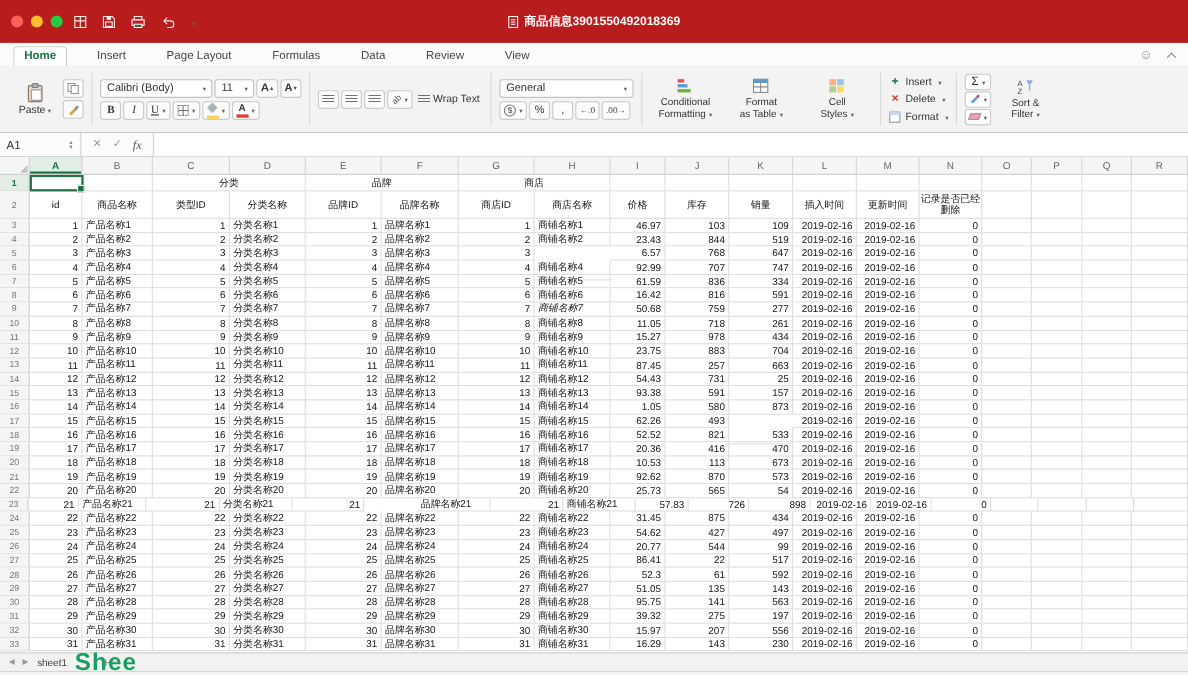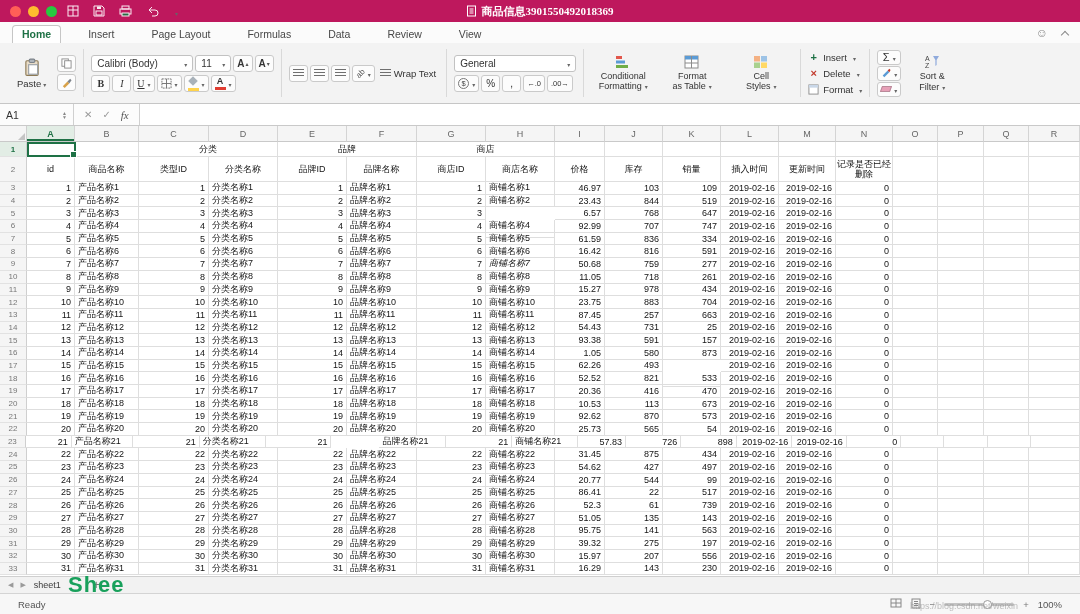--- a/index.html
+++ b/index.html
@@ -5,21 +5,21 @@
   * { box-sizing: border-box; }
   html,body { margin:0; padding:0; }
   body {
     width:1080px; height:614px; overflow:hidden; background:#fff;
     font-family:"Liberation Sans","DejaVu Sans",sans-serif; color:#222;
     cursor:default;
   }
   button { font-family:inherit; margin:0; }
 
   
-  .titlebar { height:22px; background:#be185d; display:flex; align-items:center; padding:0 10px; position:relative;font-family:Liberation Serif, serif; }
+  .titlebar { height:39px; background:#b91c1c; display:flex; align-items:center; padding:0 10px; position:relative; }
   .lights { display:flex; gap:7px; align-items:center; margin-right:10px; }
   .light { width:11px; height:11px; border-radius:50%; display:inline-block; }
   .light.red{ background:#ff5f57; } .light.yellow{ background:#febc2e; } .light.green{ background:#28c840; }
   .tbi { display:flex; align-items:center; gap:14px; opacity:.92; }
   .tbi svg { display:block; }
   .tb-title { position:absolute; left:50%; transform:translateX(-50%); color:#fff; font-size:11px; font-weight:bold; display:flex; align-items:center; gap:5px; white-space:nowrap; }
   .tb-right { margin-left:auto; display:flex; align-items:center; gap:12px; }
   .searchbox { background:rgba(0,0,0,.22); border-radius:4px; height:15px; width:155px; display:flex; align-items:center; padding:0 5px; gap:4px; }
   .searchbox input { background:transparent; border:none; outline:none; color:rgba(255,255,255,.9); font-size:9.5px; width:100%; font-family:inherit; }
   .searchbox input::placeholder { color:rgba(255,255,255,.6); }
@@ -1030,21 +1030,21 @@
           <div class="gc r" style="width: 48px;">26</div>
           <div class="gc l" style="width: 64px;">产品名称26</div>
           <div class="gc r" style="width: 70px;">26</div>
           <div class="gc l" style="width: 69px;">分类名称26</div>
           <div class="gc r" style="width: 69px;">26</div>
           <div class="gc l" style="width: 70px;">品牌名称26</div>
           <div class="gc r" style="width: 69px;">26</div>
           <div class="gc l" style="width: 69px;">商铺名称26</div>
           <div class="gc r" style="width: 50px;">52.3</div>
           <div class="gc r" style="width: 58px;">61</div>
-          <div class="gc r" style="width: 58px;">739</div>
+          <div class="gc r" style="width: 58px;">592</div>
           <div class="gc r" style="width: 58px;">2019-02-16</div>
           <div class="gc r" style="width: 57px;">2019-02-16</div>
           <div class="gc r" style="width: 57px;">0</div>
           <div class="gc l" style="width: 45px;"></div>
           <div class="gc l" style="width: 46px;"></div>
           <div class="gc l" style="width: 45px;"></div>
           <div class="gc l" style="width: 51px;"></div>
         </div>
         <div class="grow" style="height: 12.7px;">
           <div class="gut" style="width: 27px;">29</div>

